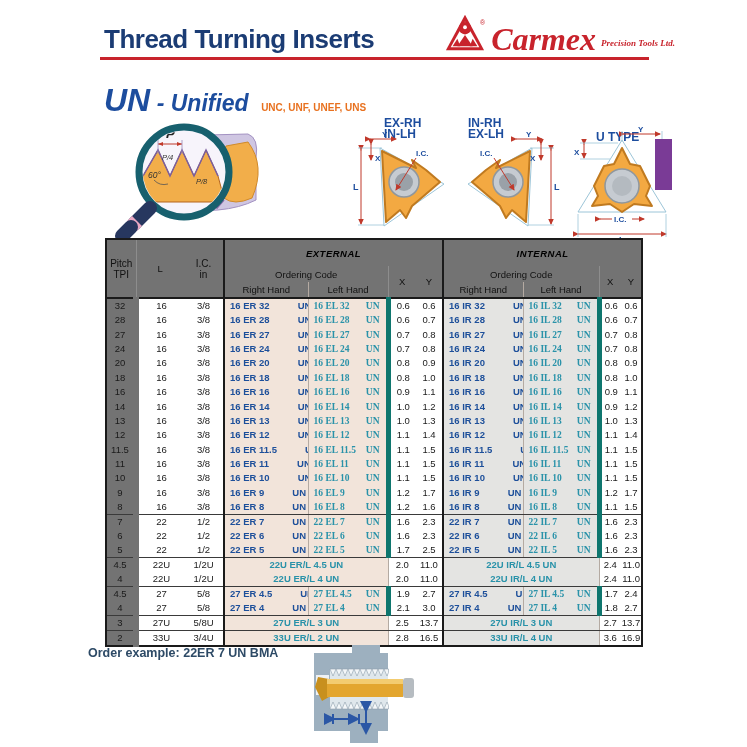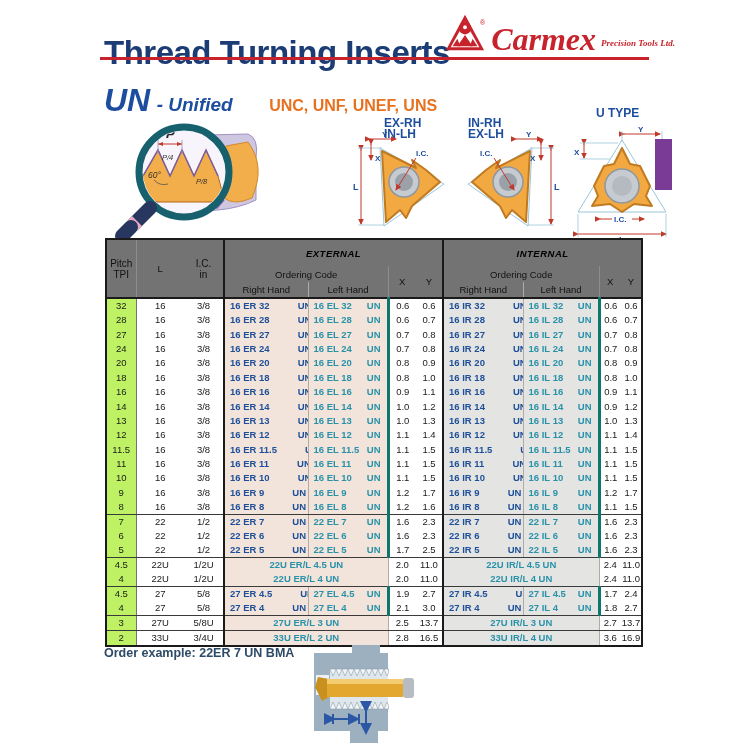--- a/index.html
+++ b/index.html
@@ -1,35 +1,35 @@
 <!DOCTYPE html>
 <html><head>
 <meta charset="utf-8">
 <style>
   html,body{margin:0;padding:0;background:#fff;}
   .page{position:relative;width:747px;height:747px;background:#ffffff;overflow:hidden;
         font-family:"Liberation Sans",sans-serif;color:#1a1a1a;}
 
   
-  .page-title{position:absolute;left:104px;top:34px;font-size:33px;font-weight:bold;
+  .page-title{position:absolute;left:104px;top:24px;font-size:26px;font-weight:bold;
               color:#1b3c74;letter-spacing:-0.5px;}
   .logo{position:absolute;left:444px;top:12px;display:flex;align-items:flex-end;text-align:right;}
   .logo-mark{width:42px;height:42px;}
   .logo-reg{font-size:7px;color:#c8232c;vertical-align:top;position:relative;top:-28px;left:-6px;}
   .brand{font-family:"Liberation Serif",serif;font-style:italic;font-weight:bold;
          font-size:32px;color:#c8232c;line-height:0.9;}
   .brand-suffix{font-family:"Liberation Serif",serif;font-style:italic;font-weight:bold;
                 font-size:9px;color:#c8232c;margin-left:5px;padding-bottom:6px;white-space:nowrap;}
   .red-rule{position:absolute;left:100px;top:57px;width:549px;height:3px;background:#c8232c;}
 
   
   .section-row{position:absolute;left:104px;top:82px;white-space:nowrap;}
   .un-code{font-size:32px;font-weight:bold;font-style:italic;color:#1d4d9e;}
-  .un-name{font-size:19px;font-style:italic;color:#1d4d9e;font-weight:600;margin-left:2px;}
-  .un-subtypes{font-size:16px;font-weight:bold;color:#e8711f;margin-left:32px;}
+  .un-name{font-size:23px;font-style:italic;color:#1d4d9e;font-weight:600;margin-left:2px;}
+  .un-subtypes{font-size:10px;font-weight:bold;color:#e8711f;margin-left:8px;}
 
   
   .diag{position:absolute;}
   .ins-label{position:absolute;font-size:12px;font-weight:bold;color:#1d4d9e;line-height:11px;}
   svg text{font-family:"Liberation Sans",sans-serif;}
   .purple-tab{position:absolute;left:655px;top:139px;width:17px;height:51px;background:#7a3b96;}
 
   
   table.data{position:absolute;left:105px;top:238px;width:536px;border-collapse:collapse;
              table-layout:fixed;border:2px solid #1a1a1a;}
@@ -38,32 +38,32 @@
   .th-sec{font-size:15px;font-weight:bold;font-style:italic;letter-spacing:0.5px;height:26px;color:#000;}
   .th-sub{font-size:10px;height:16px;}
   .th-hand{font-size:10px;height:15px;}
   .two-line{line-height:11px;font-size:10px;}
   thead tr:last-child th,thead th.touch-bottom{border-bottom:2px solid #1a1a1a;}
   .b-thick{border-right:2px solid #1a1a1a !important;}
   .b-thin{border-right:1px solid #8d8d8d;}
   .b-soft{border-right:1px solid #b4aaa2;}
   tbody tr{height:14.4px;}
   tbody td{line-height:14px;}
-  .c-pitch{background:#bef264;border-right:1px solid #737373;}
+  .c-pitch{background:#737373;border-right:6px solid #737373;}
   .c-er,.c-el{background:#f2e4da;}
   .c-ir,.c-il{background:#e4e4e2;}
   .c-er,.c-ir{border-right:1px solid #b4aaa2;}
-  .c-el,.c-il{border-right:3px solid #0f766e;}
+  .c-el,.c-il{border-right:5px solid #0f766e;font-family:Liberation Serif, serif;}
   .cflex{display:flex;justify-content:space-between;padding:0 6px 0 5px;font-weight:bold;}
   .rh .cflex{color:#1d4f9a;gap:28px;}
   .lh .cflex{color:#2992a9;}
   .mcode{color:#2992a9;font-weight:bold;}
   tr.sep td{border-bottom:1px solid #3a3a3a;}
 
-  .order-example{position:absolute;left:104px;top:646px;font-size:12.5px;font-weight:600;color:#2d4a66;}
+  .order-example{position:absolute;left:88px;top:646px;font-size:12.5px;font-weight:600;color:#2d4a66;}
 </style>
 </head>
 <body>
 
 <div class="page">
 
   <div class="page-title">Thread Turning Inserts</div>
   <div class="logo">
     <svg class="logo-mark" viewBox="0 0 44 44">
       <path d="M22,3 L42,40 L2,40 Z" fill="#c8232c"></path>
@@ -113,21 +113,21 @@
   </svg>
 
   <div class="ins-label" style="left:384px;top:118px;">
     <div>EX-RH</div>
     <div>IN-LH</div>
   </div>
   <div class="ins-label" style="left:468px;top:118px;">
     <div>IN-RH</div>
     <div>EX-LH</div>
   </div>
-  <div class="ins-label" style="left:596px;top:108px;font-size:12px;">U TYPE</div>
+  <div class="ins-label" style="left:596px;top:132px;font-size:12px;">U TYPE</div>
 
   <svg class="diag" style="left:352px;top:130px;width:102px;height:106px;" viewBox="0 0 102 106">
     <defs>
         <marker id="a1" markerWidth="7" markerHeight="7" refX="5.5" refY="3" orient="auto">
       <path d="M0,0 L6.5,3 L0,6 Z" fill="#c0392b"></path>
         </marker>
       </defs>
     <path d="M28,18 L92,54 L32,96 Z" fill="none" stroke="#9cc5d8" stroke-width="1"></path>
     <path d="M30,21 L64,38 L60,30 L74,40 L88,52 L60,76 L54,88 L48,80 L34,92 Z" fill="#f3a942" stroke="#c07a20" stroke-width="2" stroke-linejoin="round"></path>
     <circle cx="52" cy="52" r="15" fill="#c6cbd1" stroke="#8f979e" stroke-width="1.5"></circle>

